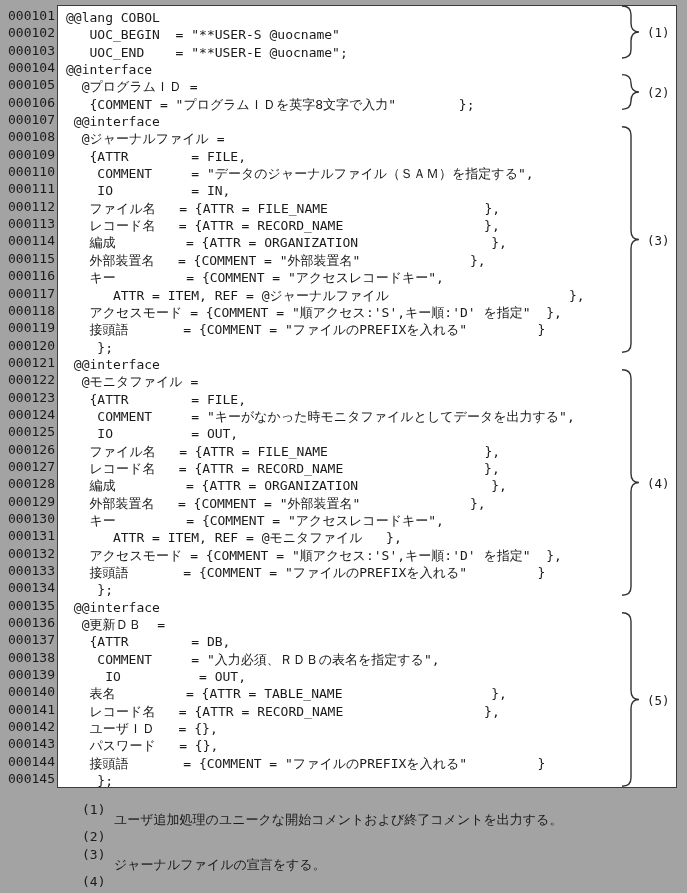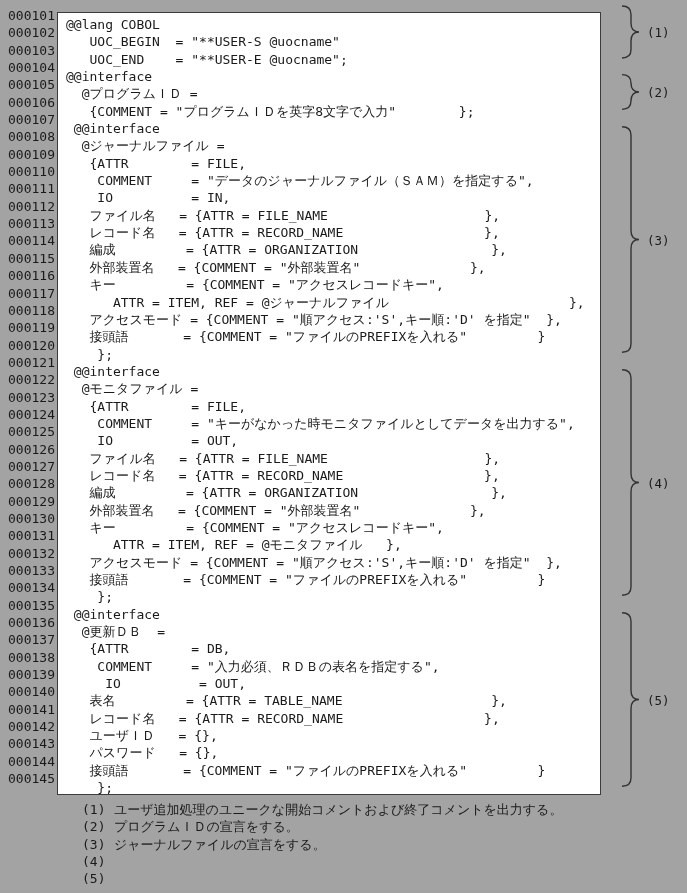--- a/index.html
+++ b/index.html
@@ -1,32 +1,32 @@
 <!DOCTYPE html>
 <html><head>
 <meta charset="utf-8">
 <style>
   html,body{margin:0;padding:0;background:#ffffff;}
   body{width:687px;height:893px;position:relative;overflow:hidden;
        font-family:"DejaVu Sans Mono","Liberation Mono",monospace;color:#1a1a1a;}
   .page{position:absolute;left:0;top:0;width:687px;height:893px;background:#a3a3a3;}
   .linenos{position:absolute;left:8px;top:7px;margin:0;font-size:13px;line-height:17.35px;
            white-space:pre;color:#1a1a1a;}
-  .listing-box{position:absolute;left:57px;top:12px;width:544px;height:783px;
+  .listing-box{position:absolute;left:57px;top:5px;width:620px;height:783px;
                border:1.5px solid #3c3c3c;background:#fff;box-sizing:border-box;}
   .code{position:absolute;left:8px;top:3px;margin:0;font-size:13px;line-height:17.35px;
         white-space:pre;color:#1a1a1a;}
   .brace{position:absolute;width:64px;}
   .brace svg{position:absolute;left:0;top:0;overflow:visible;}
   .brace .lbl{position:absolute;left:27px;top:50%;transform:translateY(-50%);
               font-size:12.5px;color:#1a1a1a;white-space:nowrap;}
   .notes{position:absolute;left:82px;top:801px;font-size:13px;line-height:17.3px;color:#1a1a1a;}
   .note-row{display:flex;}
   .note-label{width:32px;flex:none;}
-  .note-text{white-space:pre;}
+  .note-text{white-space:pre;margin-top:10px;}
 </style>
 </head>
 <body>
 
 <div class="page">
   <pre class="linenos">000101
 000102
 000103
 000104
 000105
@@ -149,21 +149,20 @@
         <span class="lbl">(5)</span>
       </div>
     </div>
   <div class="notes">
       <div class="note-row">
         <span class="note-label">(1)</span>
         <span class="note-text">ユーザ追加処理のユニークな開始コメントおよび終了コメントを出力する。</span>
       </div>
       <div class="note-row">
         <span class="note-label">(2)</span>
-        <span class="note-text">プログラムＩＤの宣言をする。</span>
       </div>
       <div class="note-row">
         <span class="note-label">(3)</span>
         <span class="note-text">ジャーナルファイルの宣言をする。</span>
       </div>
       <div class="note-row">
         <span class="note-label">(4)</span>
       </div>
       <div class="note-row">
         <span class="note-label">(5)</span>

